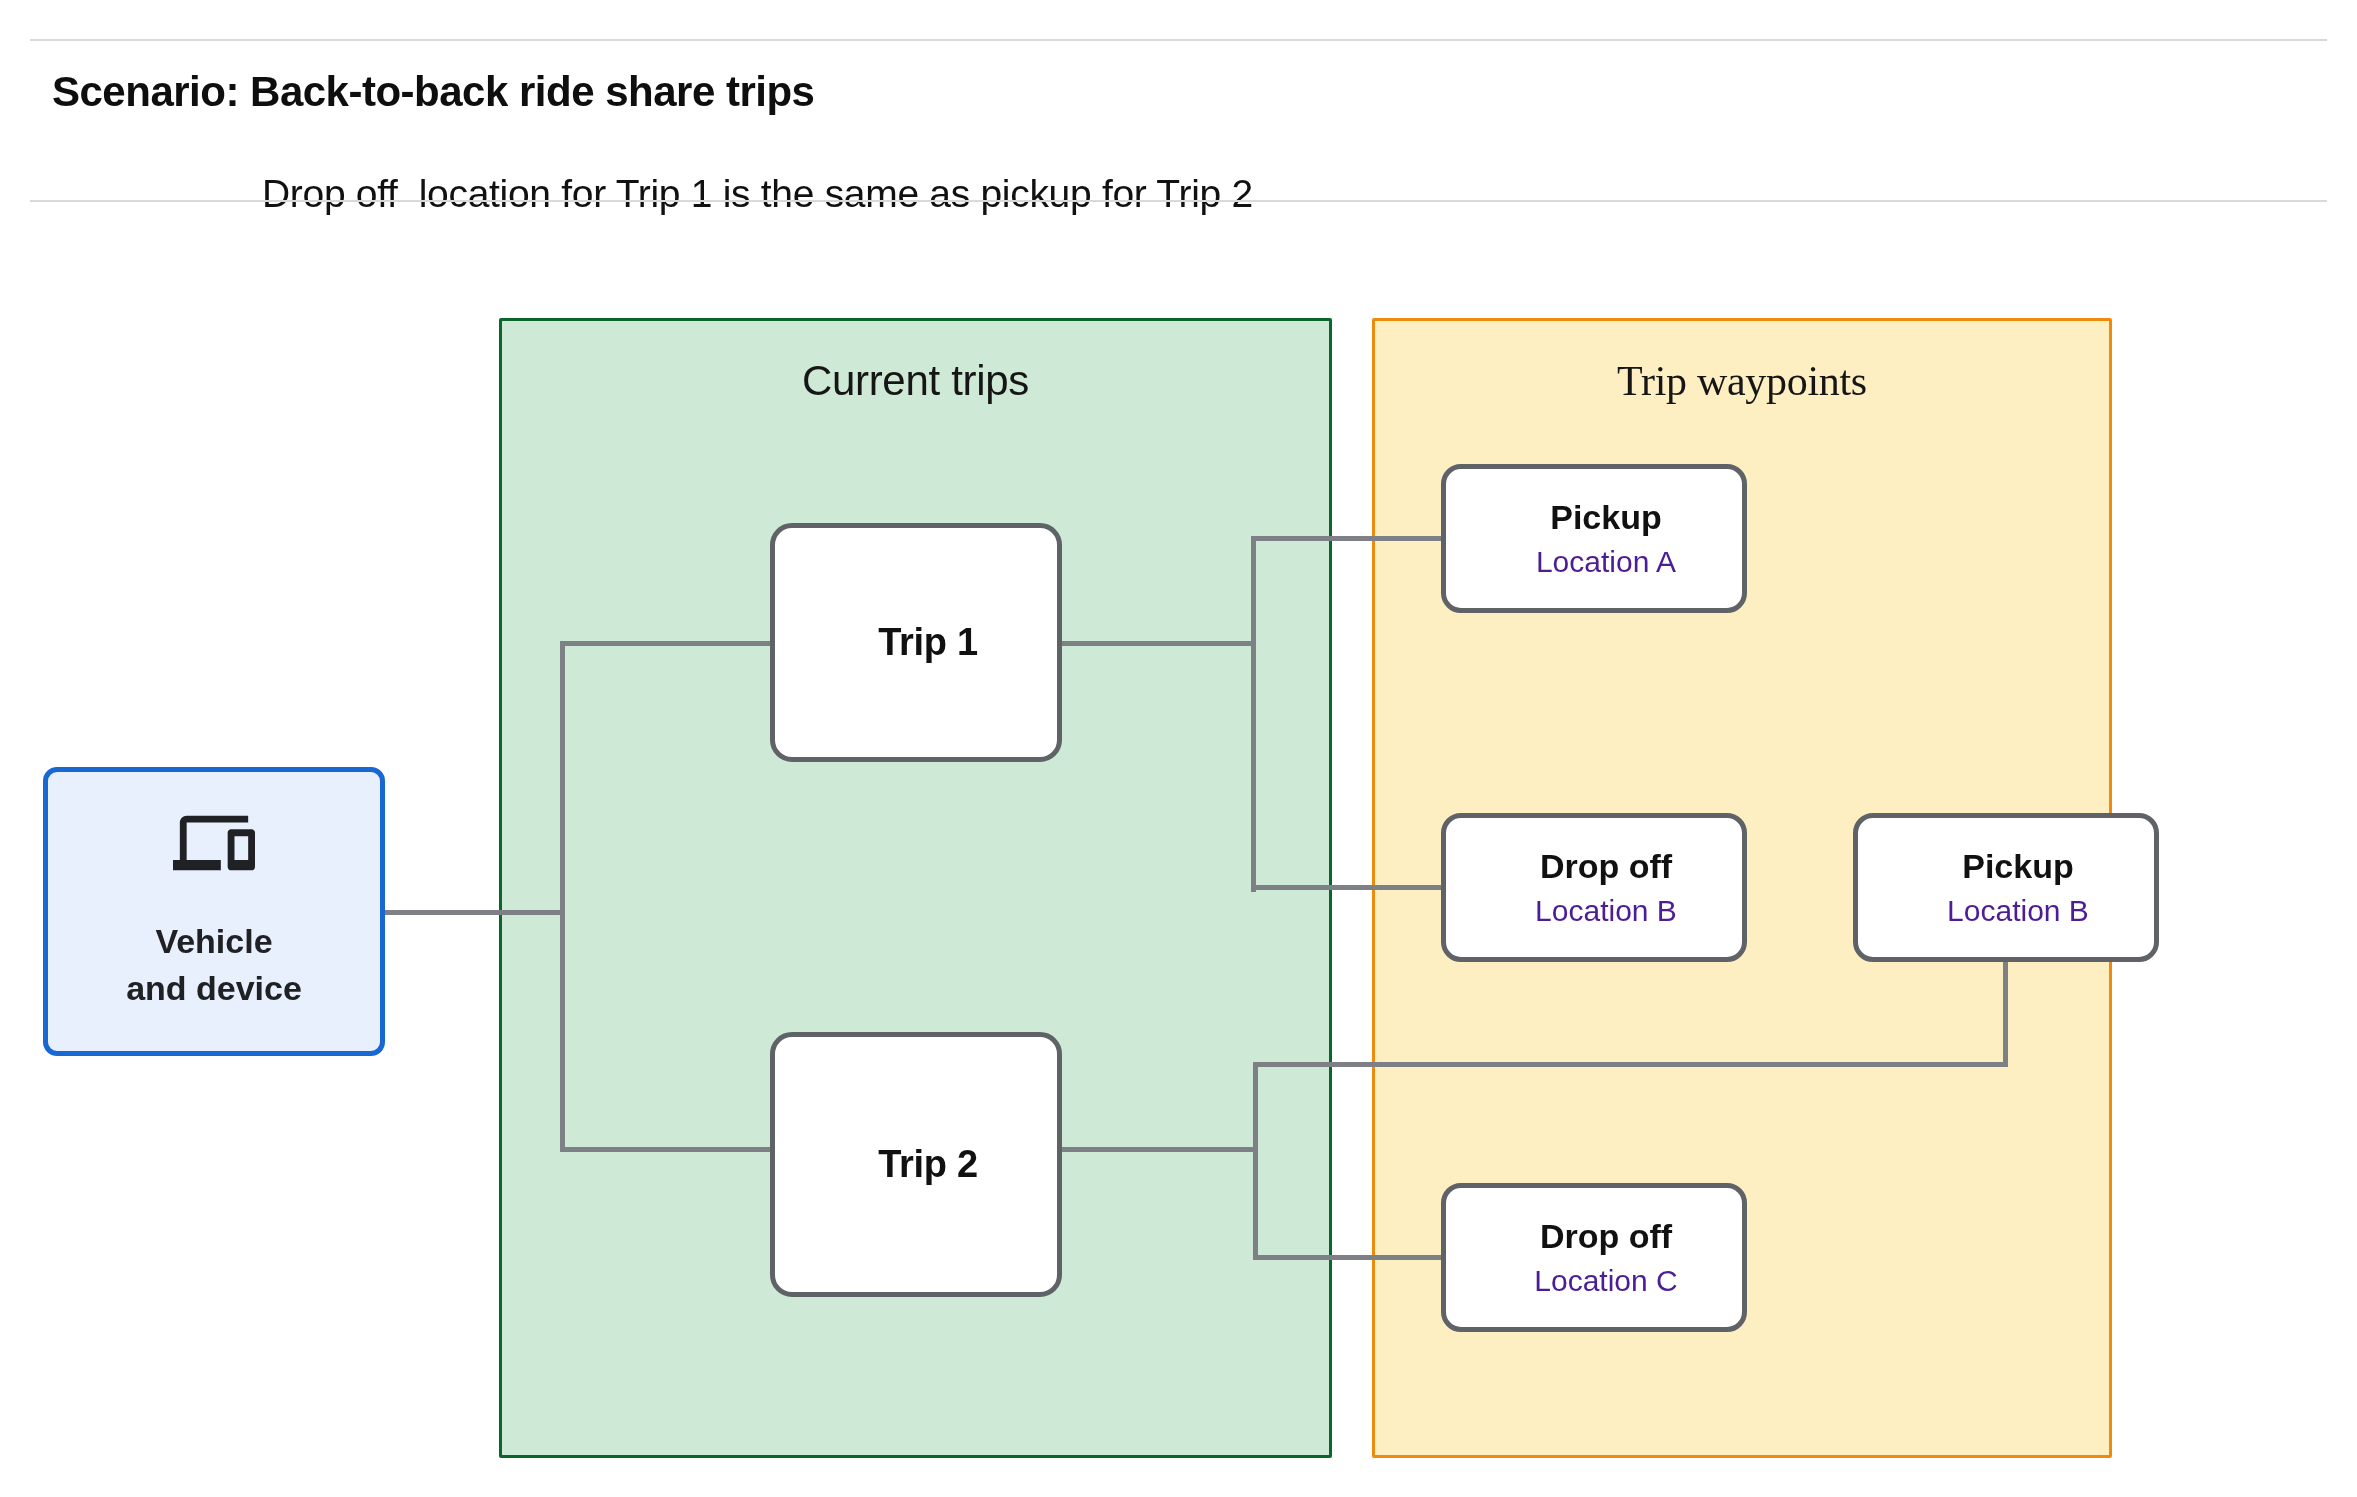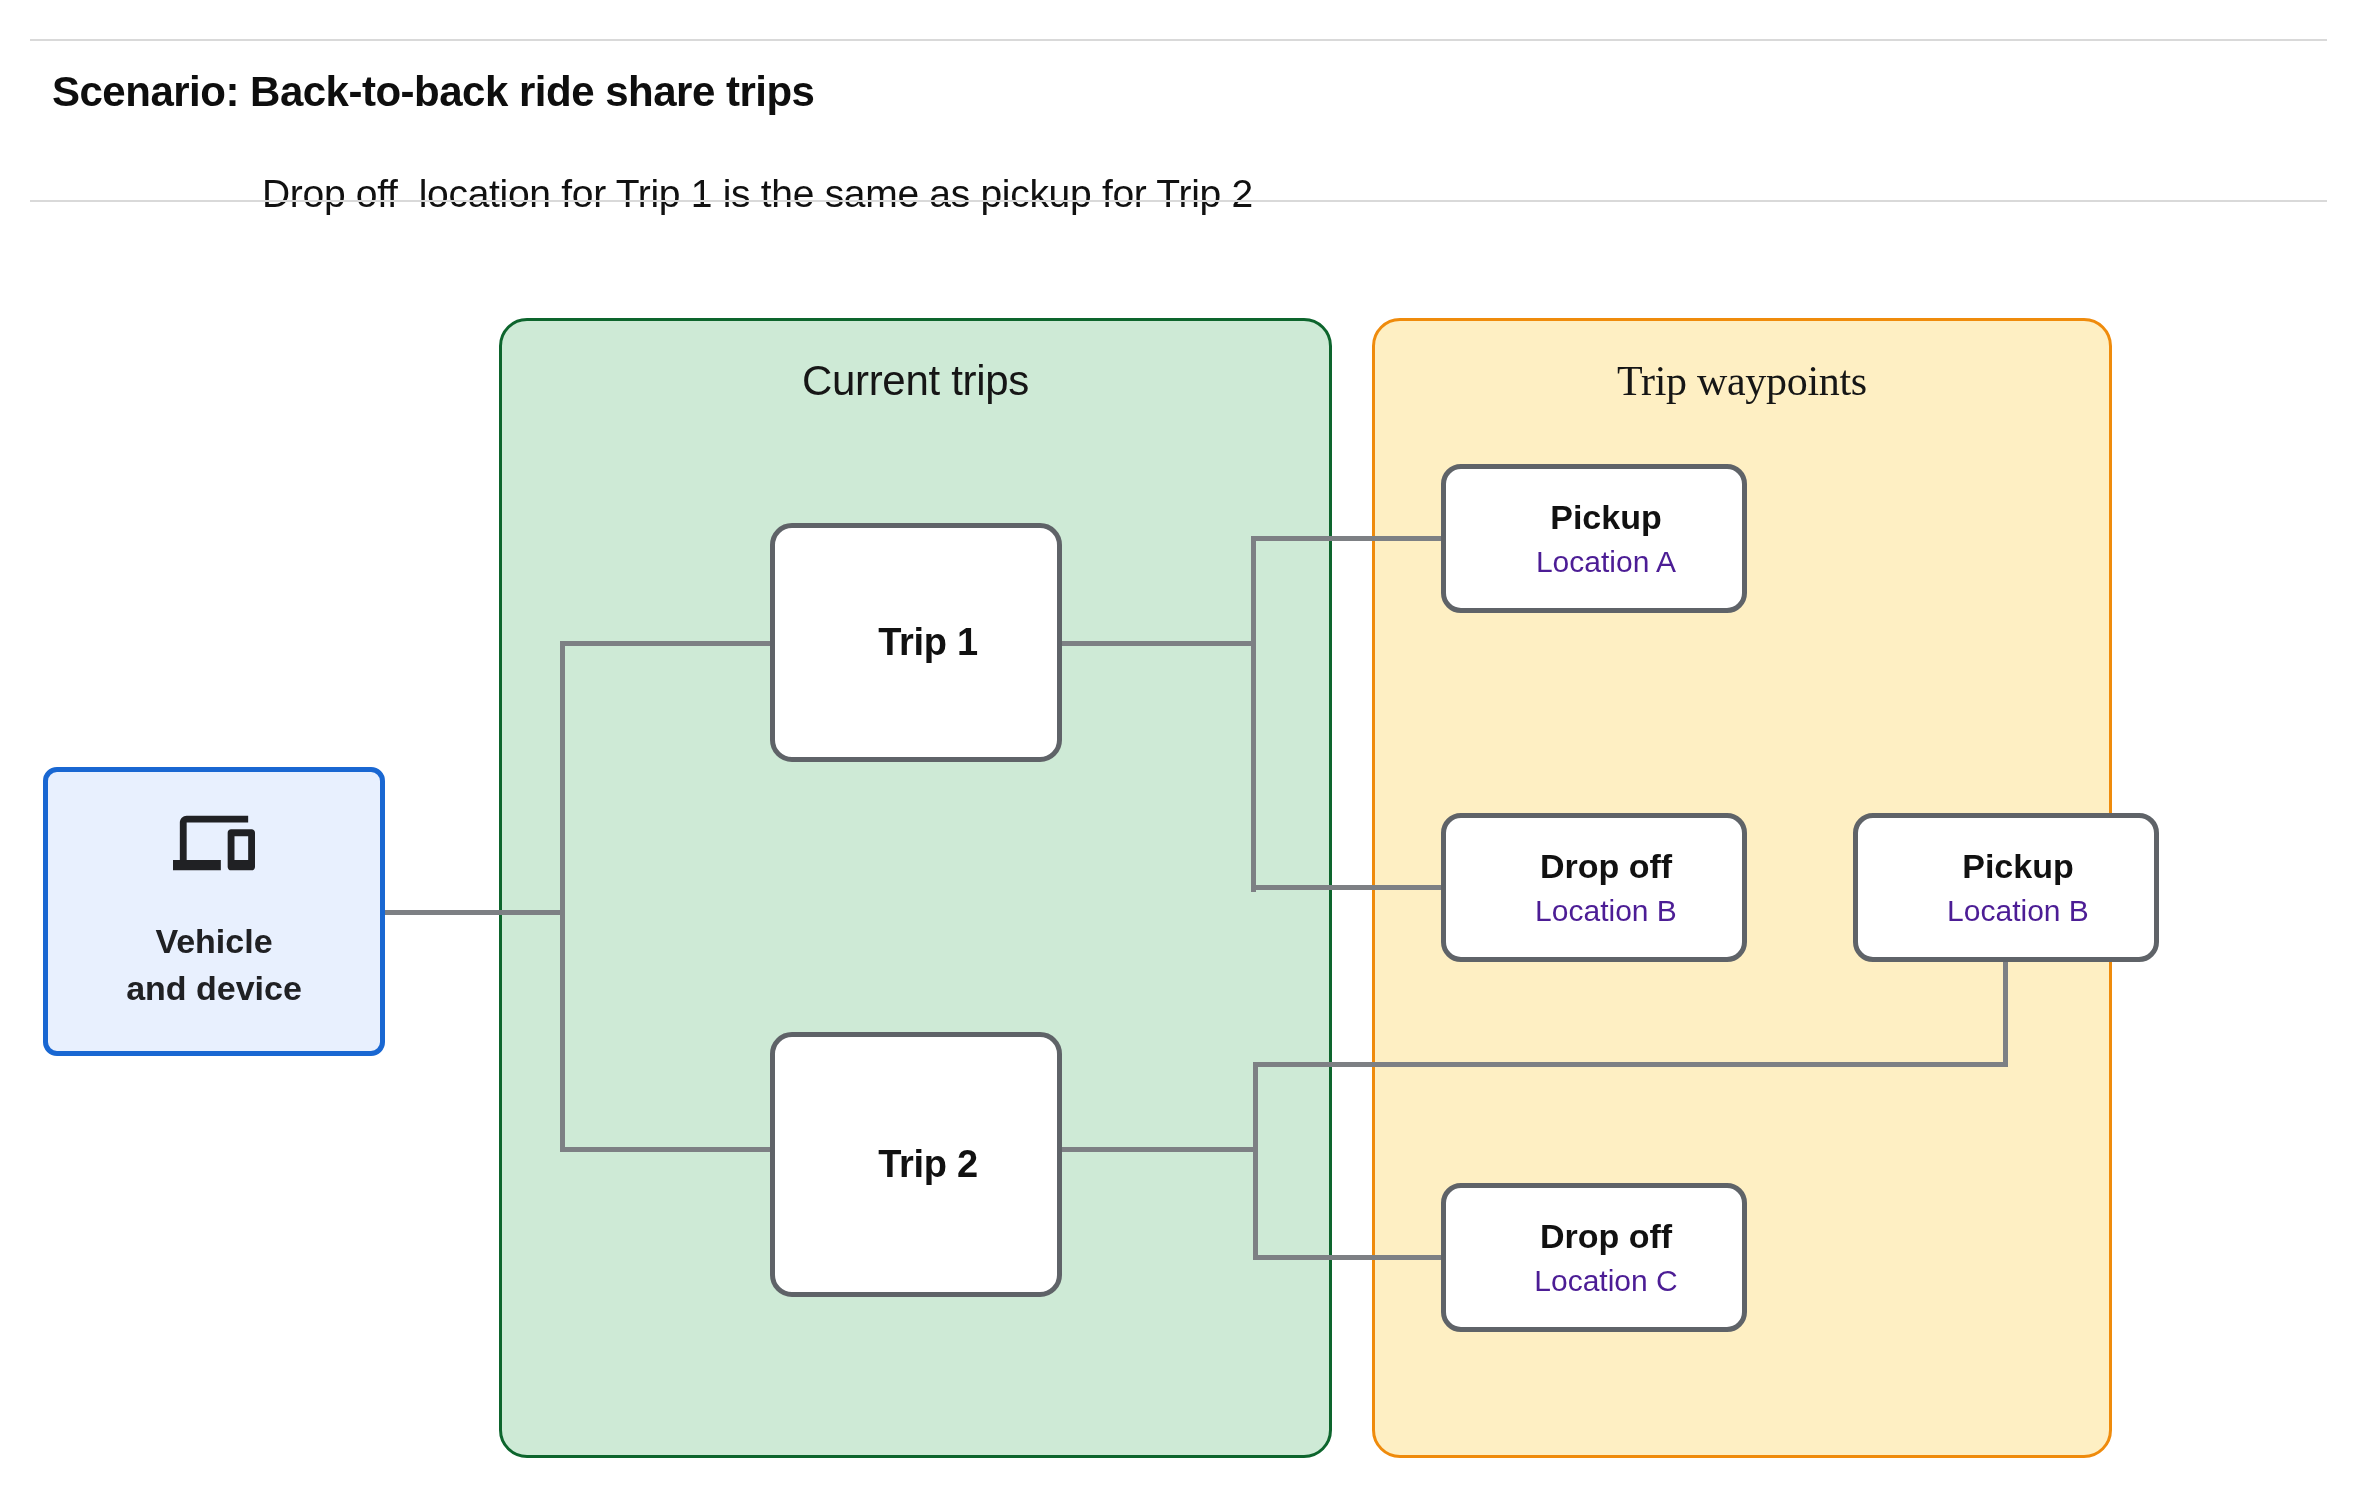--- a/index.html
+++ b/index.html
@@ -14,21 +14,21 @@
   .sep{position:absolute;left:30px;width:2297px;height:2px;background:#d9d9d9;}
   .page-title{
     position:absolute;left:52px;top:68px;
     font-size:42px;font-weight:700;color:#0e0e0e;letter-spacing:-0.5px;text-align:right;
   }
   .page-subtitle{
     position:absolute;left:262px;top:128px;
     font-size:39px;font-weight:400;color:#111;white-space:pre-wrap;letter-spacing:-0.3px;margin-top:44px;
   }
   .group{
-    position:absolute;border-radius:28px;box-sizing:border-box;padding-left:21px;
+    position:absolute;border-radius:2px;box-sizing:border-box;padding-left:21px;
   }
   .group-current{
     left:499px;top:318px;width:833px;height:1140px;
     background:#ceead6;border:3px solid #0d652d;
   }
   .group-waypoints{
     left:1372px;top:318px;width:740px;height:1140px;
     background:#feefc3;border:3px solid #ef8b0c;font-family:Liberation Serif, serif;
   }
   .group-title{

